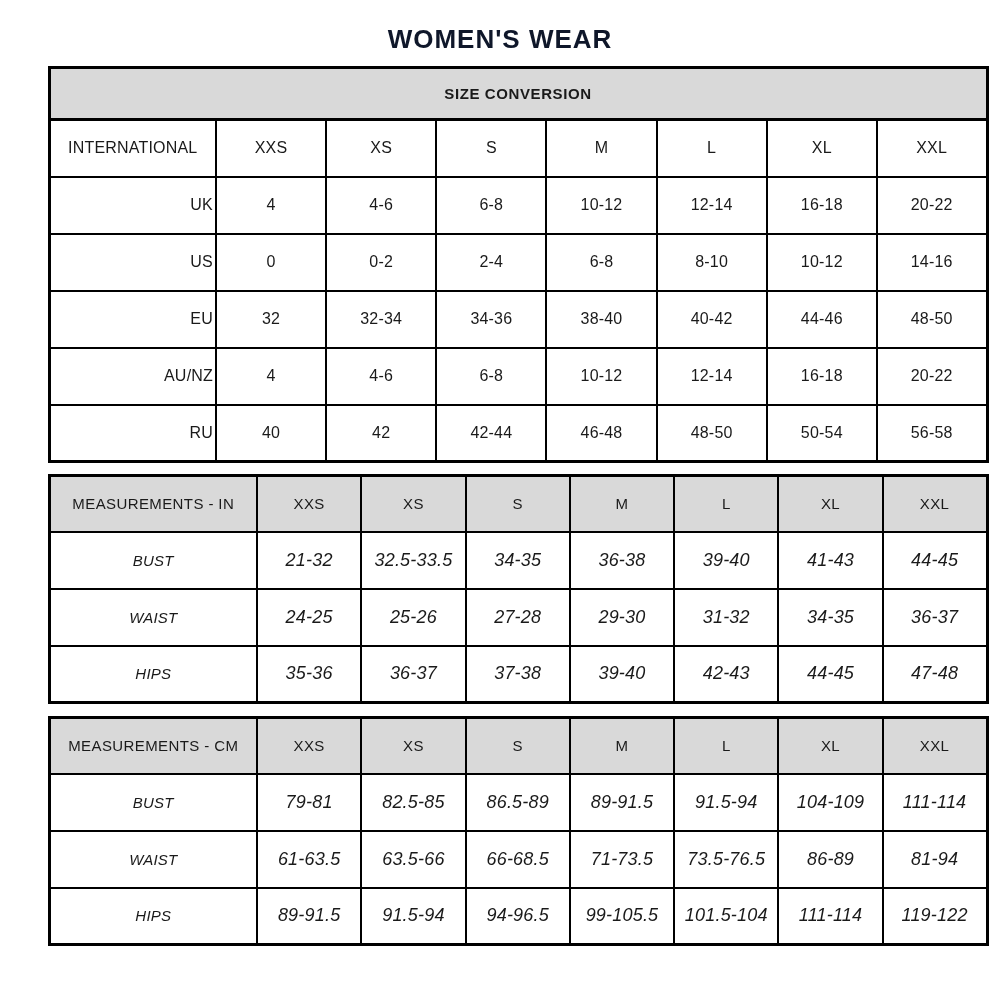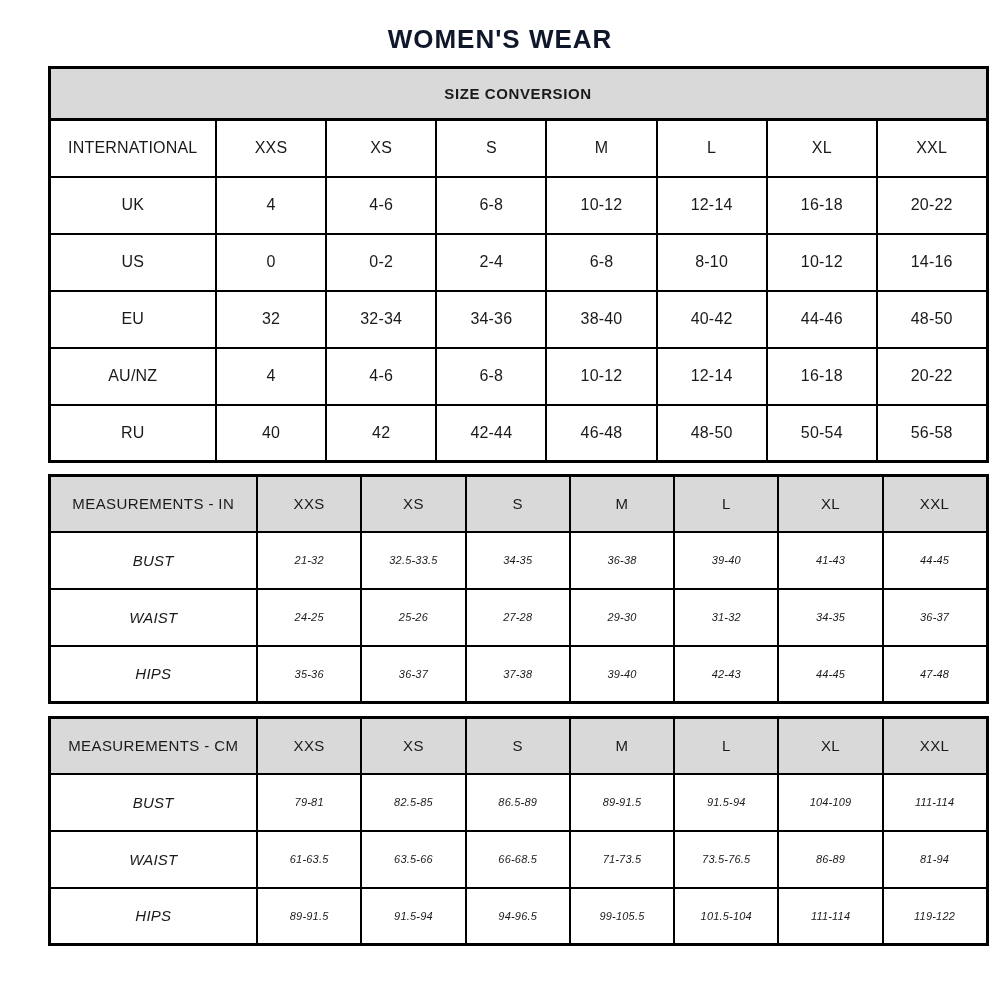--- a/index.html
+++ b/index.html
@@ -59,40 +59,41 @@
   .t-conversion .cols-row { height: 57px; }
   .t-conversion .cols-row th {
     font-weight: 400;
     font-size: 16px;
     background: #ffffff;
   }
   .t-conversion tbody tr { height: 57px; }
   .t-conversion tbody th {
     font-weight: 400;
     font-size: 16px;
+    text-align: right;
   }
   .t-conversion tbody td { font-size: 16px; }
   
   .t-in, .t-cm { }
   .t-in { margin-top: 11px; }
   .t-cm { margin-top: 12px; }
   .t-in col.first, .t-cm col.first { width: 208px; }
   .t-in .cols-row, .t-cm .cols-row { height: 56px; }
   .t-in .cols-row th, .t-cm .cols-row th {
     background: #d9d9d9;
     font-weight: 400;
     font-size: 15px;
     letter-spacing: 0.4px;
   }
   .t-in tbody tr, .t-cm tbody tr { height: 57px; font-style: italic; }
   .t-in tbody th, .t-cm tbody th {
     font-weight: 400;
     font-size: 15px;
   }
-  .t-in tbody td, .t-cm tbody td { font-size: 11px; }
+  .t-in tbody td, .t-cm tbody td { font-size: 18px; }
 </style>
 </head>
 <body>
 
 <div class="page">
   <h1 class="page-title">WOMEN'S WEAR</h1>
 
   <section class="tbl t-conversion">
       <table>
         <colgroup>

